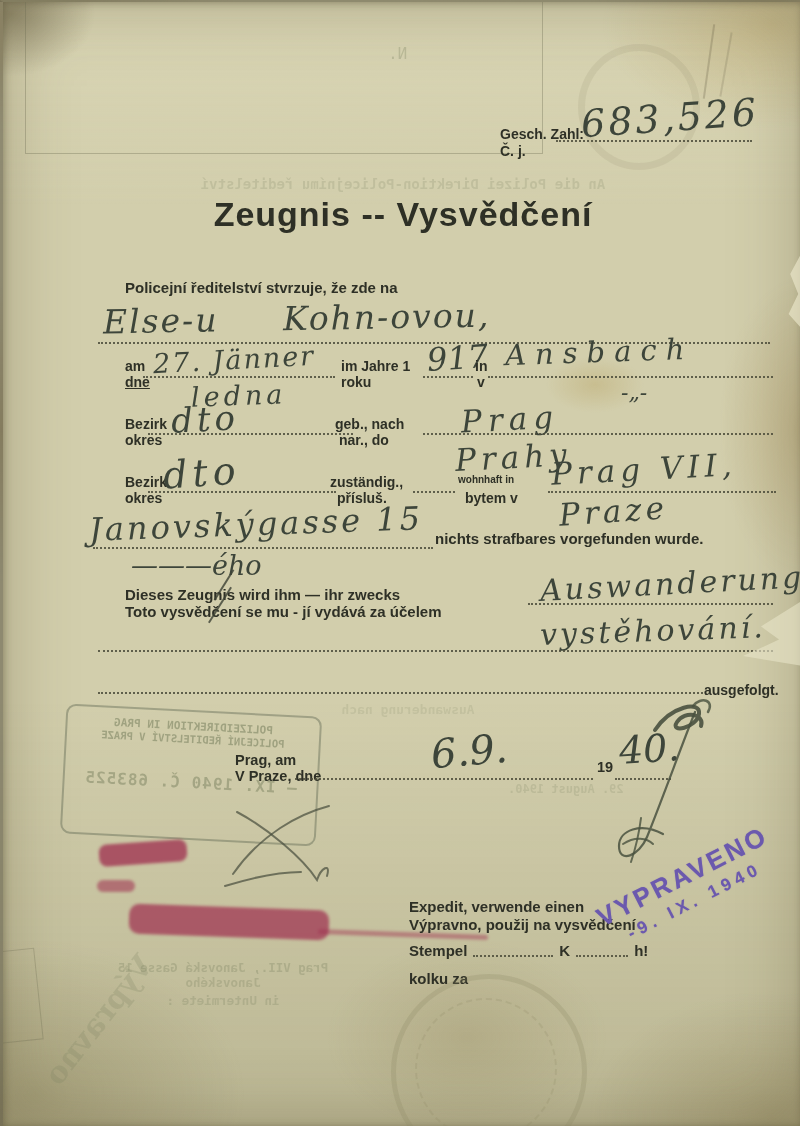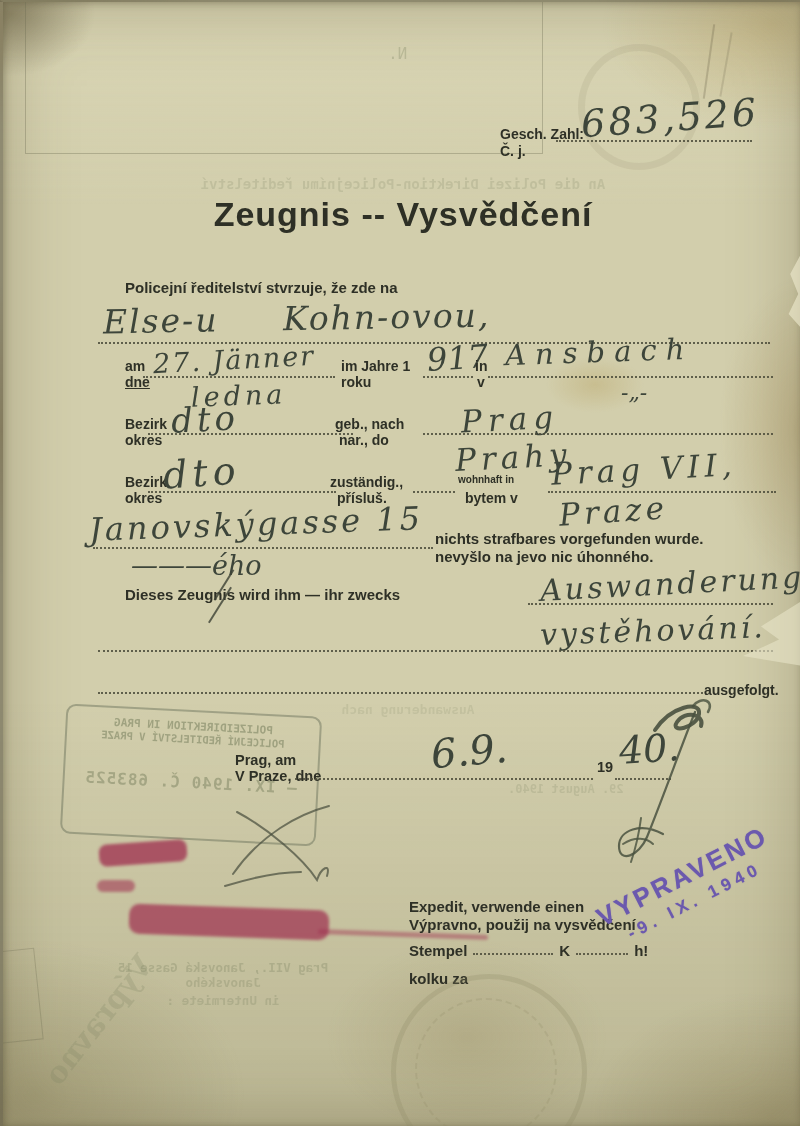--- a/index.html
+++ b/index.html
@@ -93,23 +93,23 @@
   <div class="abs lbl" style="left:455px;top:472px;font-size:10px;">wohnhaft in</div>
   <div class="abs lbl" style="left:462px;top:488px;font-size:14px;">bytem v</div>
   <div class="abs hw" style="left:548px;top:452px;font-size:31px;letter-spacing:5px;transform:rotate(-3deg);">Prag VII,</div>
   <div class="abs hw" style="left:556px;top:494px;font-size:31px;letter-spacing:4px;transform:rotate(-4deg);">Praze</div>
   <div class="abs dots" style="left:545px;top:489px;width:228px;"></div>
 
   <div class="abs hw" style="left:86px;top:506px;font-size:32px;letter-spacing:3px;transform:rotate(-2deg);">Janovskýgasse 15</div>
   <div class="abs dots" style="left:90px;top:545px;width:340px;"></div>
   <div class="abs hw" style="left:128px;top:550px;font-size:27px;">———ého</div>
   <div class="abs lbl" style="left:432px;top:528px;font-size:15px;">nichts strafbares vorgefunden wurde.</div>
-  <div class="abs lbl" style="left:432px;top:546px;font-size:15px;">nevyšlo na jevo nic úhonného.</div>
 
   <div class="abs lbl" style="left:122px;top:584px;font-size:15px;">Dieses Zeugnis wird ihm — ihr zwecks</div>
+  <div class="abs lbl" style="left:122px;top:601px;font-size:15px;">Toto vysvědčení se mu - jí vydává za účelem</div>
   <div class="abs slash" style="left:203px;top:582px;width:36px;transform:rotate(-58deg);"></div>
   <div class="abs slash" style="left:196px;top:602px;width:42px;transform:rotate(-58deg);"></div>
   <div class="abs hw" style="left:537px;top:567px;font-size:30px;letter-spacing:3px;transform:rotate(-3deg);">Auswanderung</div>
   <div class="abs dots" style="left:525px;top:601px;width:245px;"></div>
   <div class="abs hw" style="left:537px;top:614px;font-size:30px;letter-spacing:3px;transform:rotate(-2deg);">vystěhování.</div>
   <div class="abs dots" style="left:95px;top:648px;width:675px;"></div>
 
   <div class="abs ghost" style="left:240px;top:700px;width:330px;text-align:center;font-size:13px;font-weight:700;opacity:0.16;">Auswanderung nach</div>
   <div class="abs dots" style="left:95px;top:690px;width:605px;"></div>
   <div class="abs lbl" style="left:701px;top:680px;font-size:14px;">ausgefolgt.</div>
@@ -147,21 +147,21 @@
     </g>
   </svg>
 
   <div class="abs redink" style="left:96px;top:840px;width:88px;height:22px;border-radius:8px;opacity:0.75;transform:rotate(-4deg);"></div>
   <div class="abs redink" style="left:94px;top:878px;width:38px;height:12px;border-radius:6px;opacity:0.55;"></div>
   <div class="abs redink" style="left:126px;top:905px;width:200px;height:30px;border-radius:10px;opacity:0.7;transform:rotate(2deg);"></div>
   <div class="abs redink" style="left:315px;top:930px;width:170px;height:5px;border-radius:3px;opacity:0.45;transform:rotate(2deg);"></div>
 
   <div class="abs lbl" style="left:406px;top:884px;font-size:15px;margin-top:12px;">Expedit, verwende einen</div>
   <div class="abs lbl" style="left:406px;top:914px;font-size:15px;">Výpravno, použij na vysvědčení</div>
-  <div class="abs" style="left:406px;top:940px;display:flex;align-items:flex-start;gap:6px;">
+  <div class="abs" style="left:406px;top:940px;display:flex;align-items:center;gap:6px;">
     <span class="lbl" style="font-size:15px;">Stempel</span>
     <span class="dots-inline" style="width:80px;"></span>
     <span class="lbl" style="font-size:15px;">K</span>
     <span class="dots-inline" style="width:52px;"></span>
     <span class="lbl" style="font-size:15px;">h!</span>
   </div>
   <div class="abs lbl" style="left:406px;top:968px;font-size:15px;">kolku za</div>
 
   <div class="abs" style="left:572px;top:858px;width:225px;transform:rotate(-27deg);text-align:center;">
     <div class="purple" style="font-size:26px;letter-spacing:3px;">VYPRAVENO</div>

